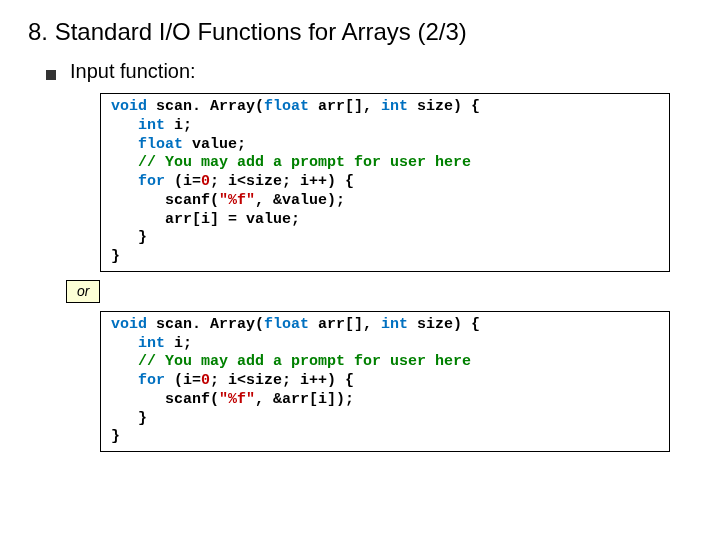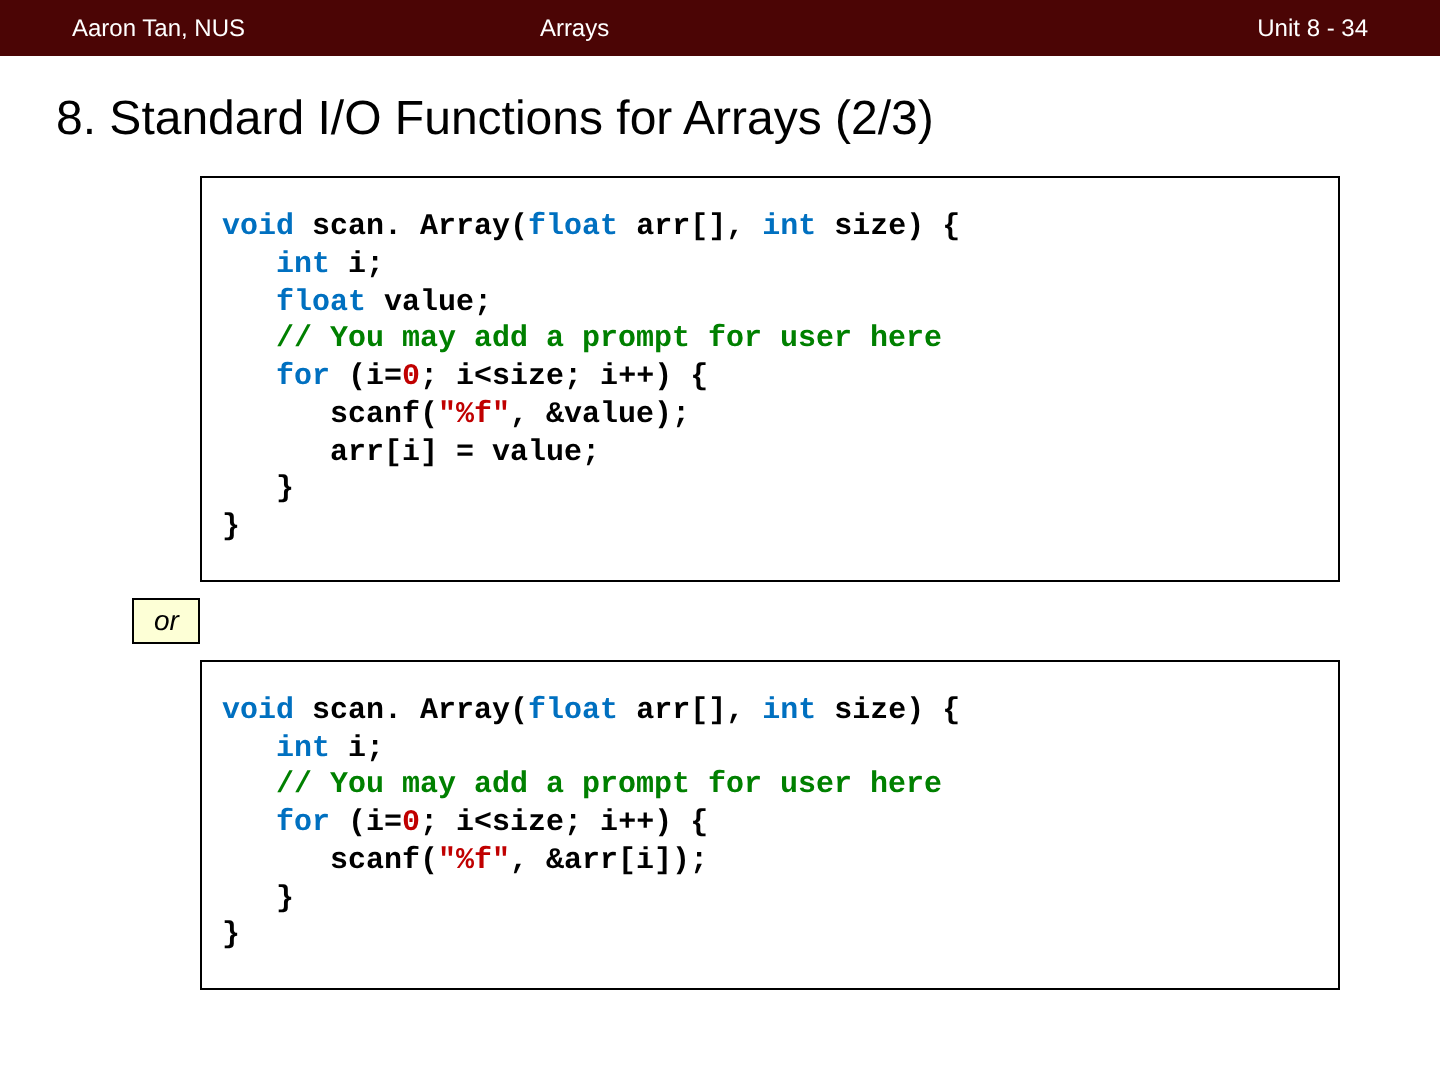--- a/index.html
+++ b/index.html
@@ -50,21 +50,21 @@
     background: #333;
     margin-right: 14px;
     position: relative;
     top: 2px;
     flex: 0 0 auto;
   }
   .codebox {
     border: 1px solid #000;
     margin-left: 80px;
     margin-right: 30px;
-    padding: 16px 10px;
+    padding: 4px 10px;
     font-family: "Courier New", Courier, monospace;
     font-size: 15px;
     font-weight: bold;
     line-height: 1.25;
     white-space: pre;
     box-sizing: border-box;
   }
   .kw-blue  { color: #0070c0; }
   .kw-red   { color: #c00000; }
   .kw-green { color: #008000; }
@@ -77,30 +77,29 @@
     font-style: italic;
     margin: 8px 0 8px 46px;
     text-align: center;
   }
 </style>
 </head>
 <body>
 
 <div class="slide">
 
-  <div class="topbar">
-    <div class="left">Aaron Tan, NUS</div>
-    <div class="mid">Arrays</div>
-    <div class="right">Unit 8 - 34</div>
-  </div>
 
   <div class="title">8. Standard I/O Functions for Arrays (2/3)</div>
 
   <div class="body">
 
+    <div class="bullet-row">
+      <span class="sq"></span>
+      <span>Input function:</span>
+    </div>
 
     <div class="codebox"><span class="kw-blue">void</span><span> scan. Array(</span><span class="kw-blue">float</span><span> arr[], </span><span class="kw-blue">int</span><span> size) {</span>
 <span class="kw-blue">   int</span><span> i;</span>
 <span class="kw-blue">   float</span><span> value;</span>
 <span class="kw-green">   // You may add a prompt for user here</span>
 <span class="kw-blue">   for</span><span> (i=</span><span class="kw-red">0</span><span>; i&lt;size; i++) {</span>
 <span>      scanf(</span><span class="kw-red">"%f"</span><span>, &amp;value);</span>
 <span>      arr[i] = value;</span>
 <span>   }</span>
 <span>}</span></div>

